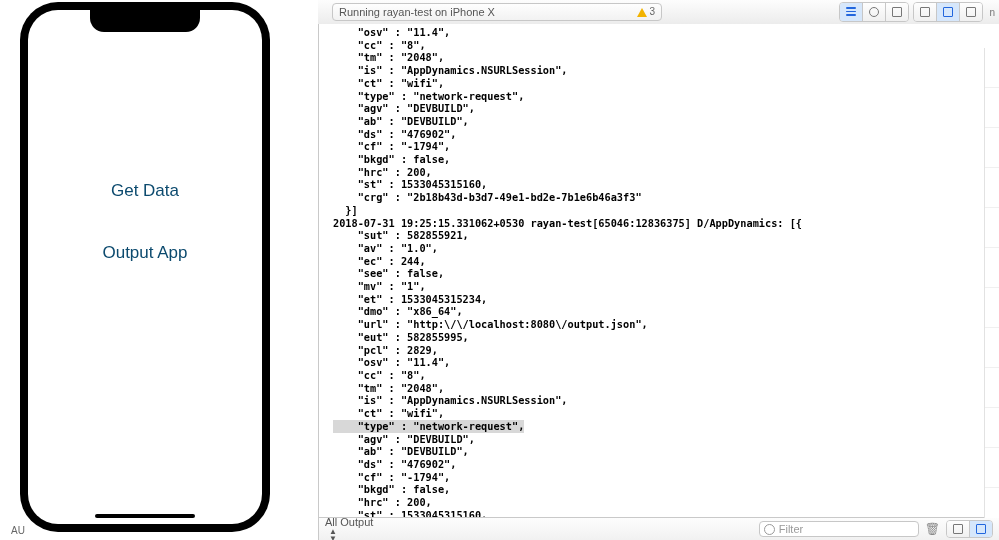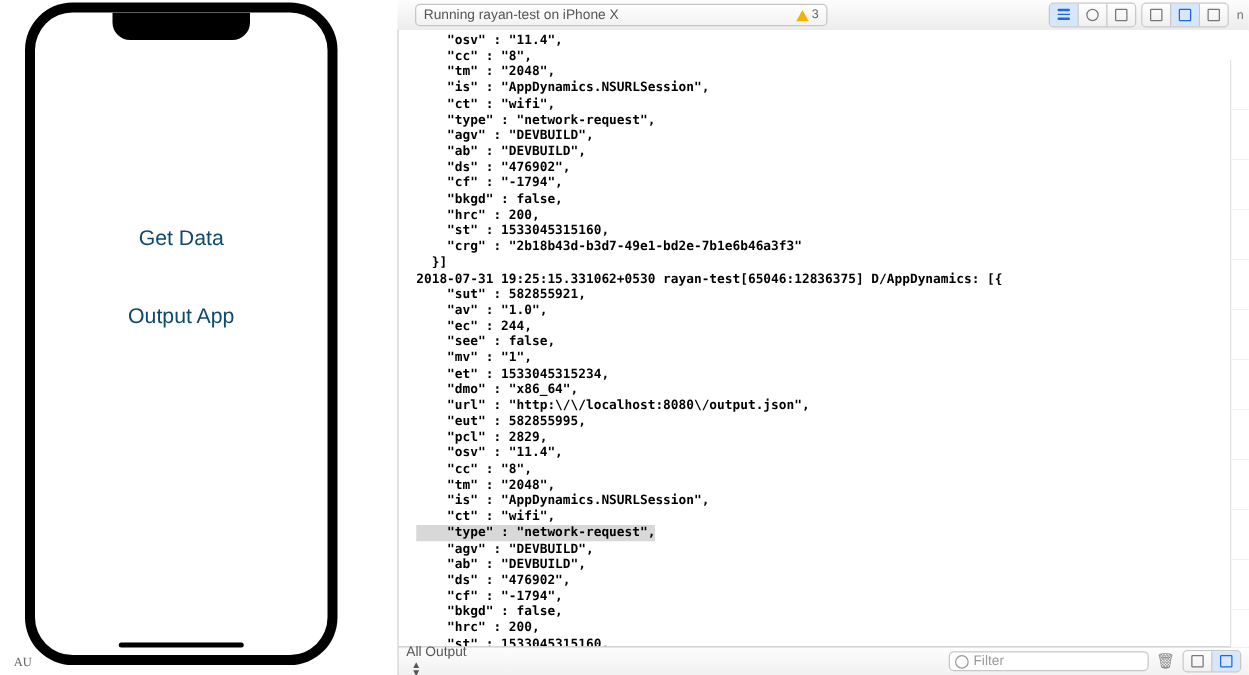--- a/index.html
+++ b/index.html
@@ -158,21 +158,21 @@
     font-size: 17px;
     font-weight: 400;
     background:none; border:none;
     cursor:pointer;
   }
   .home-ind {
     position:absolute; bottom:6px; left:50%; transform:translateX(-50%);
     width: 100px; height:4px; border-radius:3px; background:#000;
   }
   .au-label{
-    position:absolute; left:5px; bottom:4px; font-size:10px; color:#666;font-family:Liberation Serif, serif;
+    position:absolute; left:5px; bottom:4px; font-size:10px; color:#666;
   }
 
   
   .console-wrap {
     position: absolute;
     left: 318px;
     right: 0;
     top: 24px;
     bottom: 0;
     border-left: 1px solid #c9c9c9;

